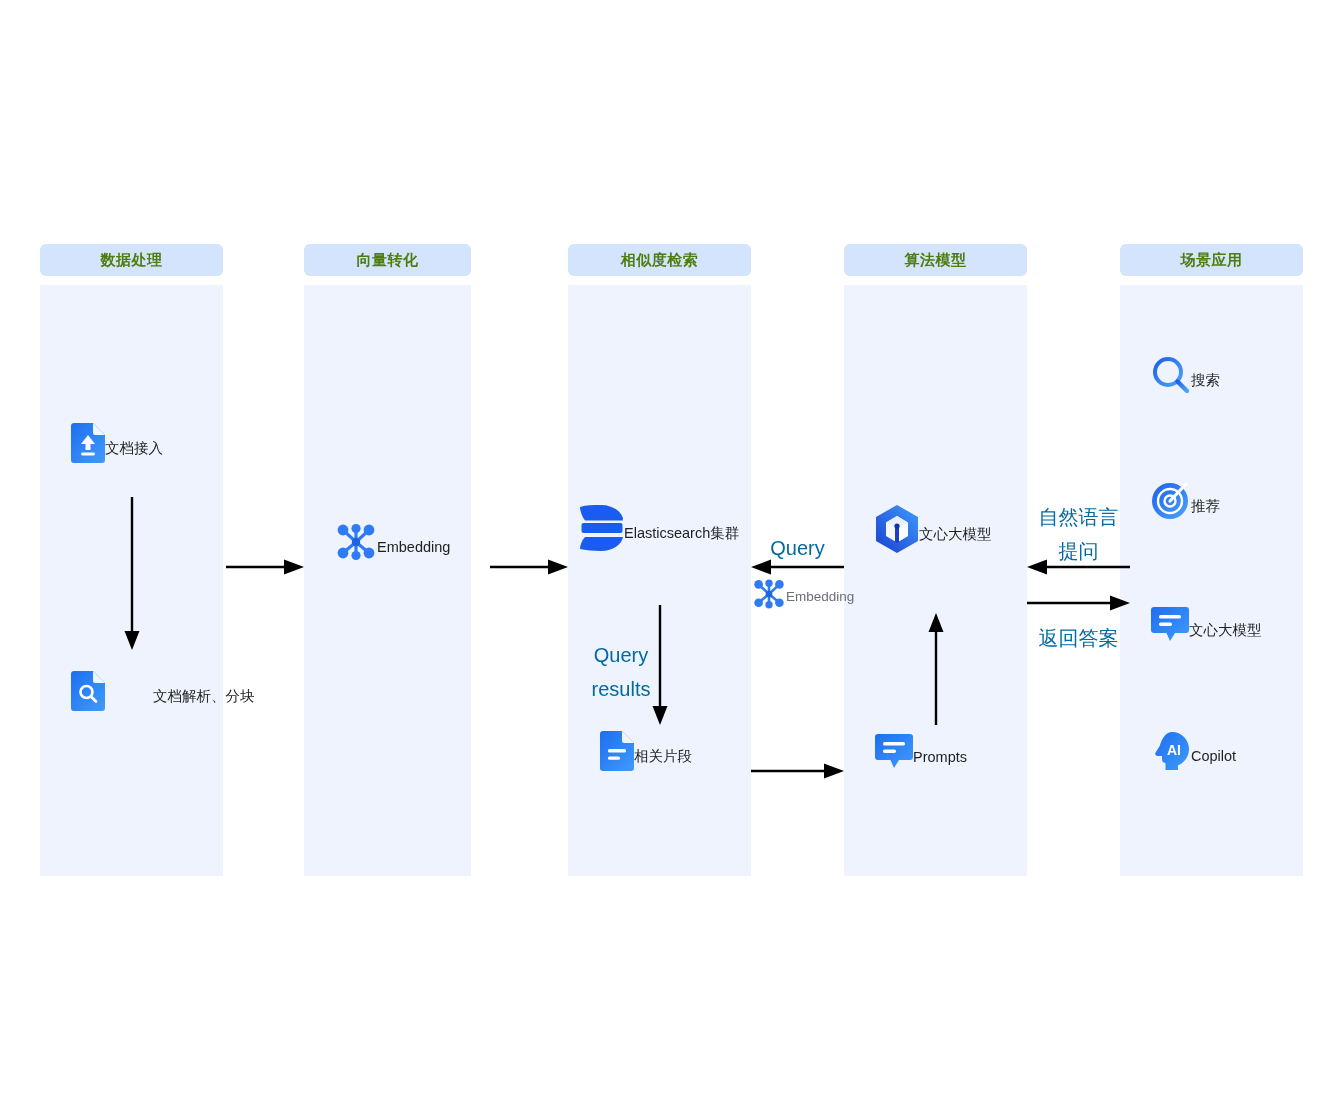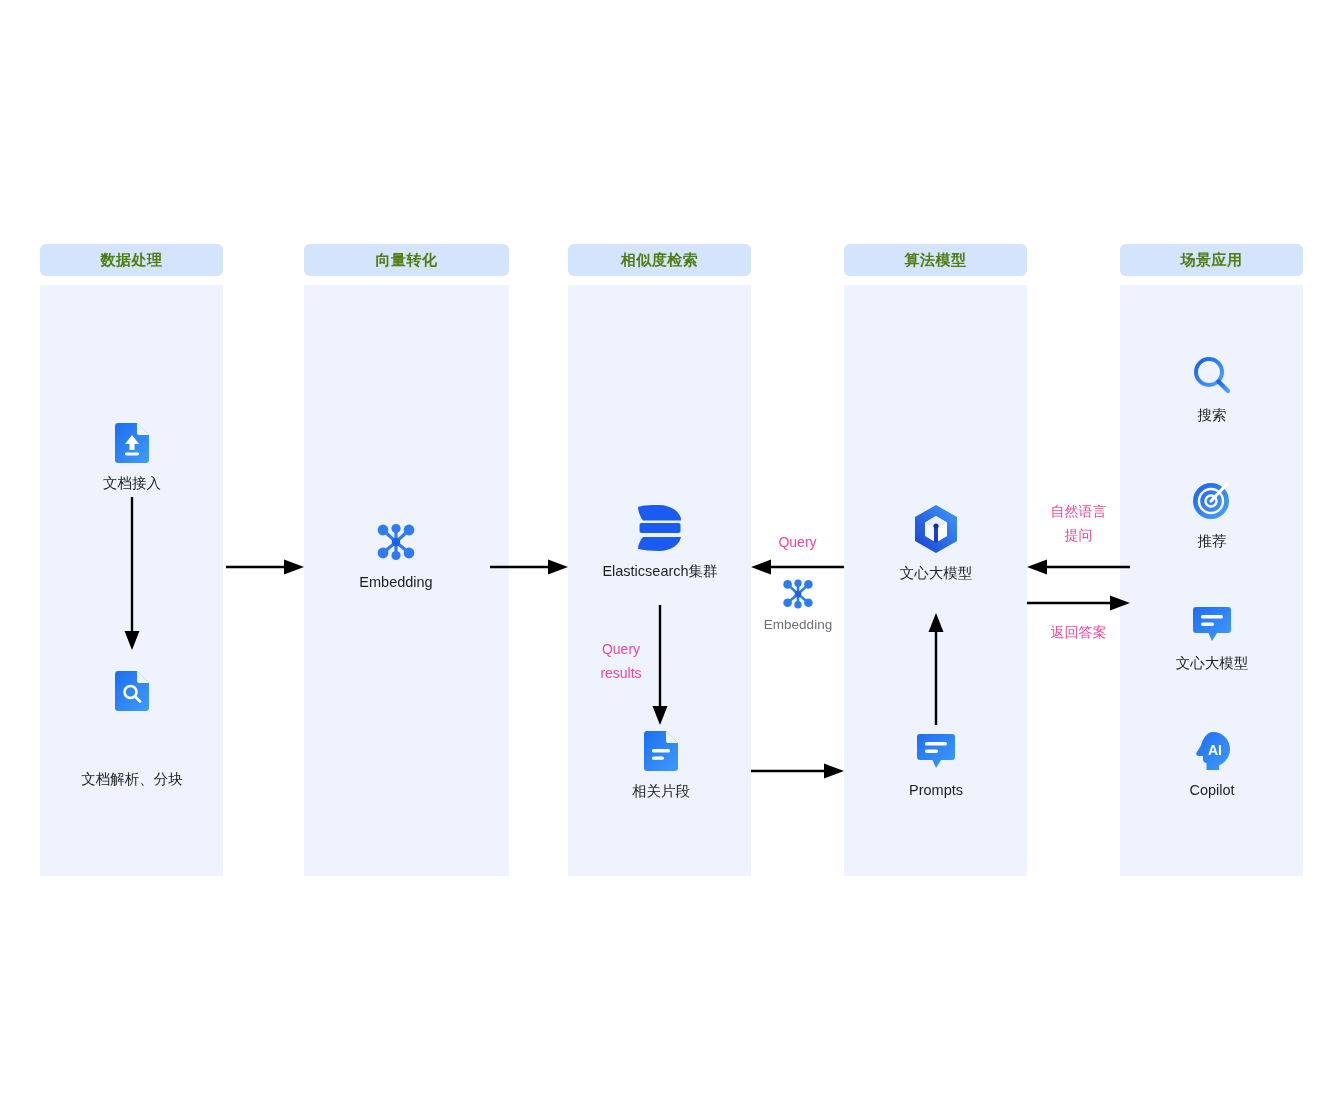--- a/index.html
+++ b/index.html
@@ -13,37 +13,37 @@
 
   
   .col{position:absolute;top:285px;height:591px;background:#eef3fd;}
   .col-head{
     position:absolute;top:244px;height:32px;
     background:#d4e4fc;border-radius:6px;
     display:flex;align-items:center;justify-content:center;
     font-size:15px;color:#4d7c0f;font-weight:bold;letter-spacing:.5px;
   }
   .c1{left:40px;width:183px;}
-  .c2{left:304px;width:205px;}
+  .c2{left:304px;width:167px;}
   .c3{left:568px;width:183px;}
   .c4{left:844px;width:183px;}
   .c5{left:1120px;width:183px;}
 
   
-  .node{position:absolute;display:flex;flex-direction:column;align-items:center;}
+  .node{position:absolute;display:flex;flex-direction:row;align-items:center;}
   .node .lbl{
     margin-top:11px;font-size:14.5px;color:#1f1f1f;
     text-align:center;line-height:1.25;white-space:nowrap;
   }
   .node .lbl.sm{font-size:13.5px;}
   .icon{display:block;}
 
   
   .flab{
-    position:absolute;font-size:14px;color:#ec4899;
+    position:absolute;font-size:20px;color:#0369a1;
     text-align:center;line-height:1.7;white-space:pre-line;
   }
 
   
   .arrow{position:absolute;}
   svg{display:block;overflow:visible;}
 </style>
 </head>
 <body>
 

